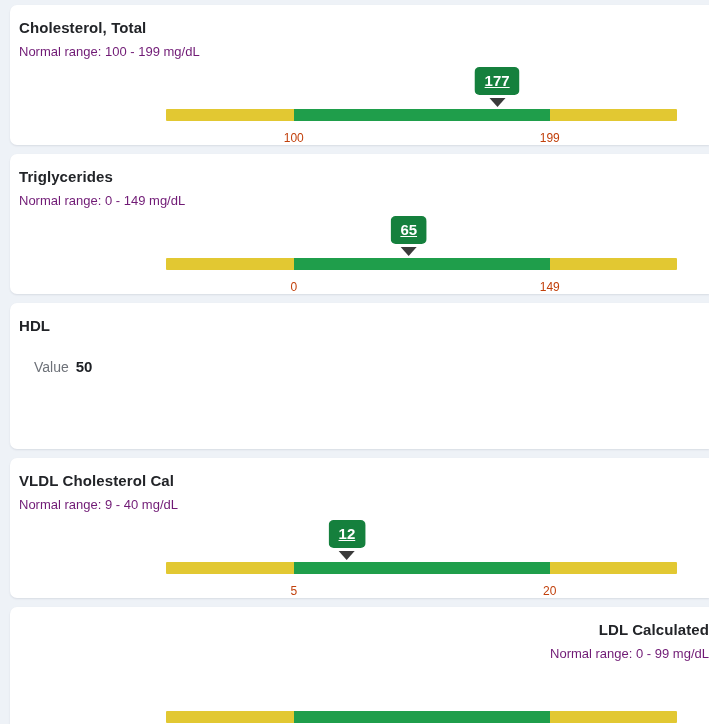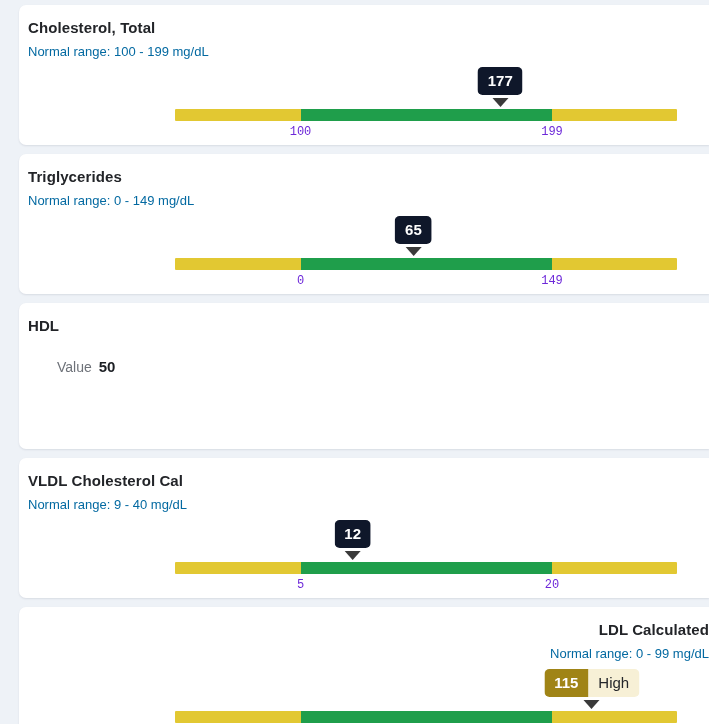--- a/index.html
+++ b/index.html
@@ -16,48 +16,48 @@
   }
 
   #results-list {
     display: block;
     padding-top: 5px;
   }
 
   .result-card {
     position: relative;
     background: #ffffff;
-    margin: 0 0 9px 19px;
+    margin: 0 0 9px 10px;
     border-radius: 7px 0 0 7px;
     box-shadow: 0 1px 2px rgba(16, 32, 60, 0.10);
     box-sizing: border-box;
     overflow: hidden;
   }
   .result-card.with-bar   { height: 140px; }
   .result-card.value-only { height: 146px; }
   .result-card.last       { height: 148px; margin-bottom: 0; text-align: right; }
 
   .card-title {
     font-size: 15px;
     font-weight: bold;
     color: #222428;
     padding: 13px 0 0 9px;
     letter-spacing: 0.1px;
     line-height: 20px;
   }
   .card-subtitle {
     font-size: 13px;
-    color: #0369a1;
+    color: #701a75;
     padding: 5px 0 0 9px;
     line-height: 17px;
   }
 
   
   .value-row {
-    padding: 22px 0 0 38px;
+    padding: 22px 0 0 24px;
     font-size: 14px;
     line-height: 18px;
   }
   .value-row .value-label {
     color: #6e7279;
     margin-right: 7px;
   }
   .value-row .value-number {
     color: #1c1f24;
     font-weight: bold;
@@ -106,21 +106,21 @@
   .badge .badge-value {
     padding: 6px 10px 7px 10px;
     font-size: 15px;
     font-weight: bold;
     color: #ffffff;
     display: flex;
     align-items: center;
     justify-content: center;
     min-width: 12px;
   }
-  .badge.normal .badge-value { background: #0f172a; }
+  .badge.normal .badge-value { background: #15803d; text-decoration: underline; }
   .badge.high   .badge-value { background: #a08416; }
   .badge .badge-flag {
     padding: 6px 10px 7px 10px;
     font-size: 15px;
     color: #24262a;
     background: #f7f0d6;
     display: flex;
     align-items: center;
   }
   .pointer {
@@ -128,26 +128,25 @@
     height: 0;
     border-left: 8px solid transparent;
     border-right: 8px solid transparent;
     border-top: 9px solid #3a3a3a;
     margin-top: 3px;
   }
 
   
   .tick {
     position: absolute;
-    top: 58px;
+    top: 64px;
     transform: translateX(-50%);
     font-size: 12px;
-    color: #6d28d9;
+    color: #c2410c;
     white-space: nowrap;
-    font-family: Liberation Mono, monospace;
   }
 </style>
 </head>
 <body>
 
 <div id="results-list">
     <div class="result-card with-bar">
       <div class="card-title">Cholesterol, Total</div>
       <div class="card-subtitle">Normal range: 100 - 199 mg/dL</div>
       <div class="gauge">
@@ -210,24 +209,17 @@
     </div>
     <div class="result-card with-bar last">
       <div class="card-title">LDL Calculated</div>
       <div class="card-subtitle">Normal range: 0 - 99 mg/dL</div>
       <div class="gauge">
         <div class="gauge-track">
           <div class="seg-low" style="width: 25%;"></div>
           <div class="seg-mid" style="width: 50.1%;"></div>
           <div class="seg-high" style="flex: 1 1 0%;"></div>
         </div>
-        <div class="marker" style="left: 83%;">
-          <div class="badge high">
-            <div class="badge-value">115</div>
-            <div class="badge-flag">High</div>
-          </div>
-          <div class="pointer"></div>
-        </div>
         <div class="tick" style="left: 25%;">0</div>
         <div class="tick" style="left: 75.1%;">99</div>
       </div>
     </div>
   </div>
 
 </body></html>

